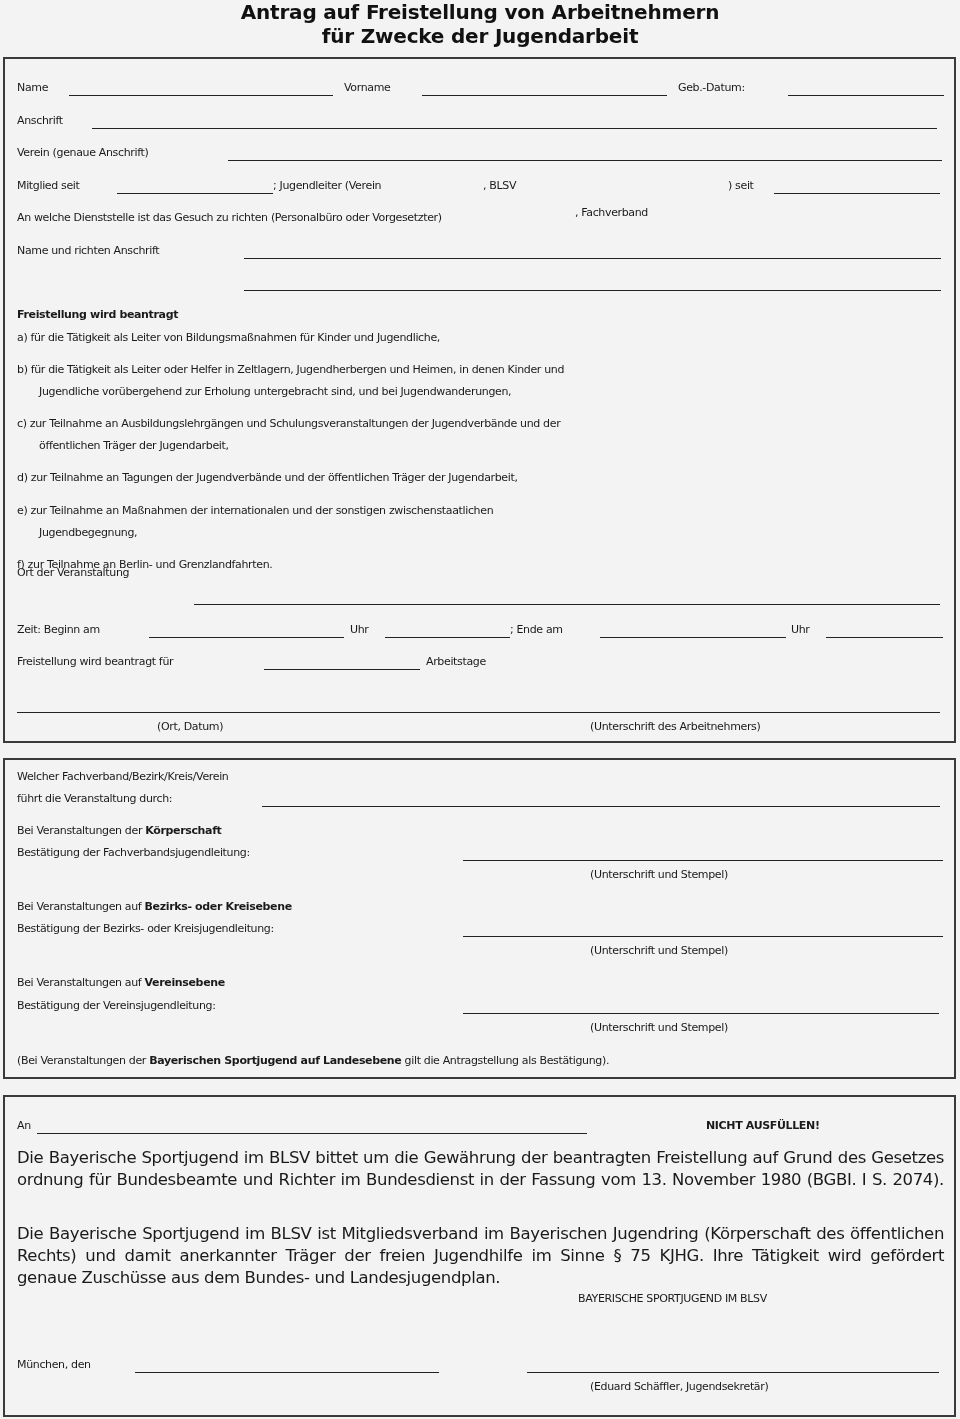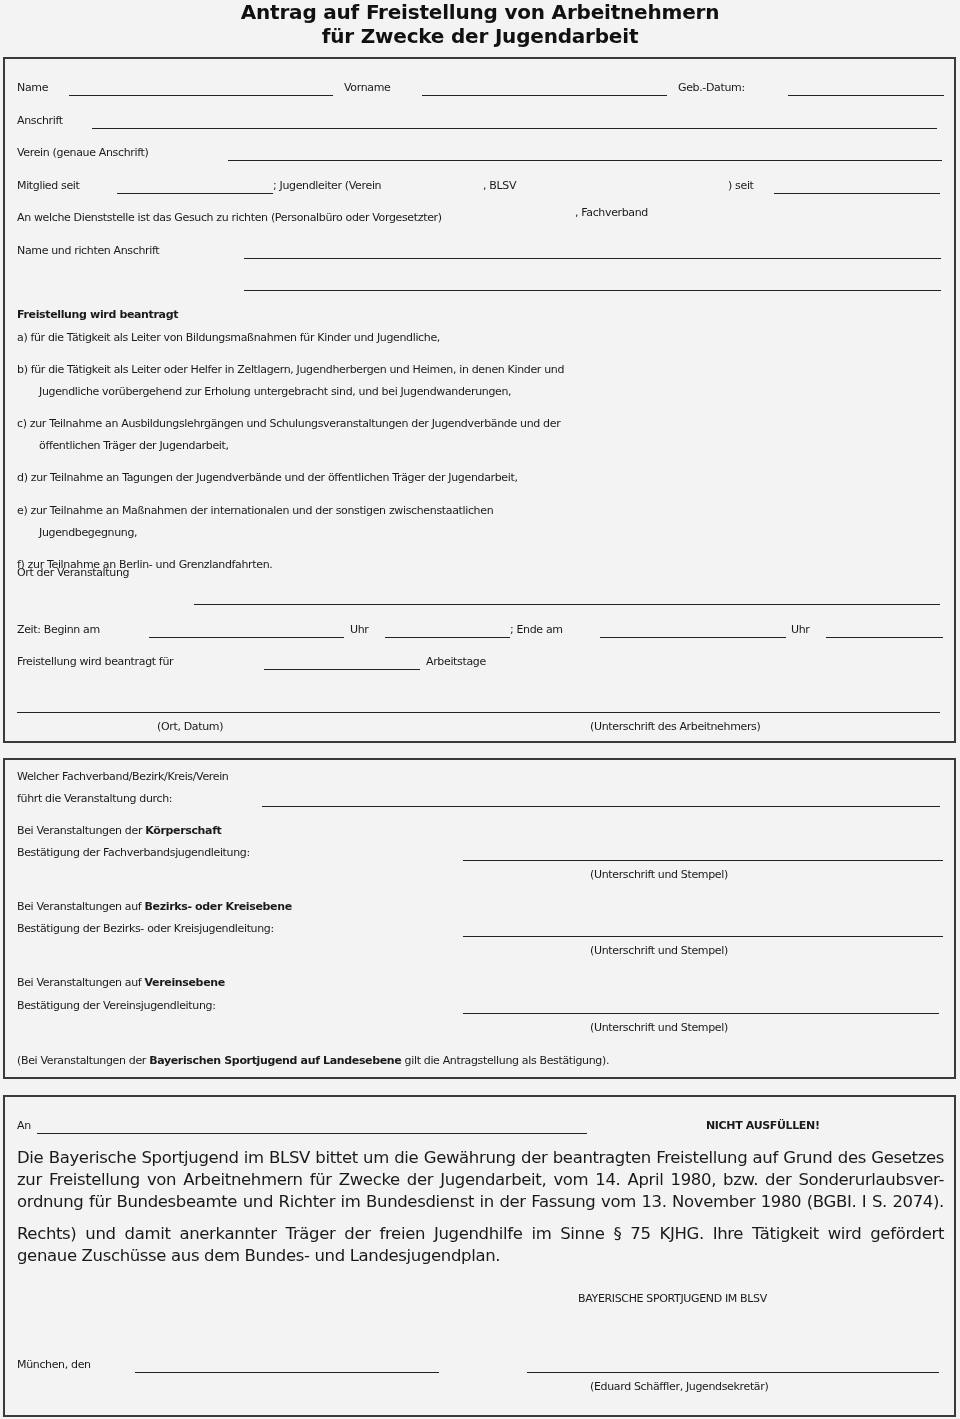--- a/index.html
+++ b/index.html
@@ -122,25 +122,25 @@
 <span class="t" style="left:17px; top:1051px;"><span>(Bei Veranstaltungen der </span><span class="b">Bayerischen Sportjugend auf Landesebene</span><span> gilt die Antragstellung als Bestätigung).</span></span>
 
 <div class="box" style="top:1095px; height:322px;"></div>
 
 <span class="t" style="left:17px; top:1116px;">An</span>
 <div class="ln" style="left:37px; width:550px; top:1133px;"></div>
 <span class="t b" style="left:706px; top:1116px;">NICHT AUSFÜLLEN!</span>
 
 <div class="just" style="top:1147px;">
   <span class="line">Die Bayerische Sportjugend im BLSV bittet um die Gewährung der beantragten Freistellung auf Grund des Gesetzes</span>
-  <span class="line">zur Freistellung von Arbeitnehmern für Zwecke der Jugendarbeit, vom 14. April 1980, bzw. der Sonderurlaubsver-</span>
   <span class="line">ordnung für Bundesbeamte und Richter im Bundesdienst in der Fassung vom 13. November 1980 (BGBI. I S. 2074).</span>
 </div>
 
 <div class="just" style="top:1223px;">
+  <span class="line">Die Bayerische Sportjugend im BLSV ist Mitgliedsverband im Bayerischen Jugendring (Körperschaft des öffentlichen</span>
   <span class="line">Rechts) und damit anerkannter Träger der freien Jugendhilfe im Sinne § 75 KJHG. Ihre Tätigkeit wird gefördert</span>
   <span class="last">genaue Zuschüsse aus dem Bundes- und Landesjugendplan.</span>
 </div>
 
 <span class="t" style="left:578px; top:1289px;">BAYERISCHE SPORTJUGEND IM BLSV</span>
 
 <span class="t" style="left:17px; top:1355px;">München, den</span>
 <div class="ln" style="left:135px; width:304px; top:1372px;"></div>
 <div class="ln" style="left:527px; width:412px; top:1372px;"></div>
 <span class="t" style="left:590px; top:1377px;">(Eduard Schäffler, Jugendsekretär)</span>

